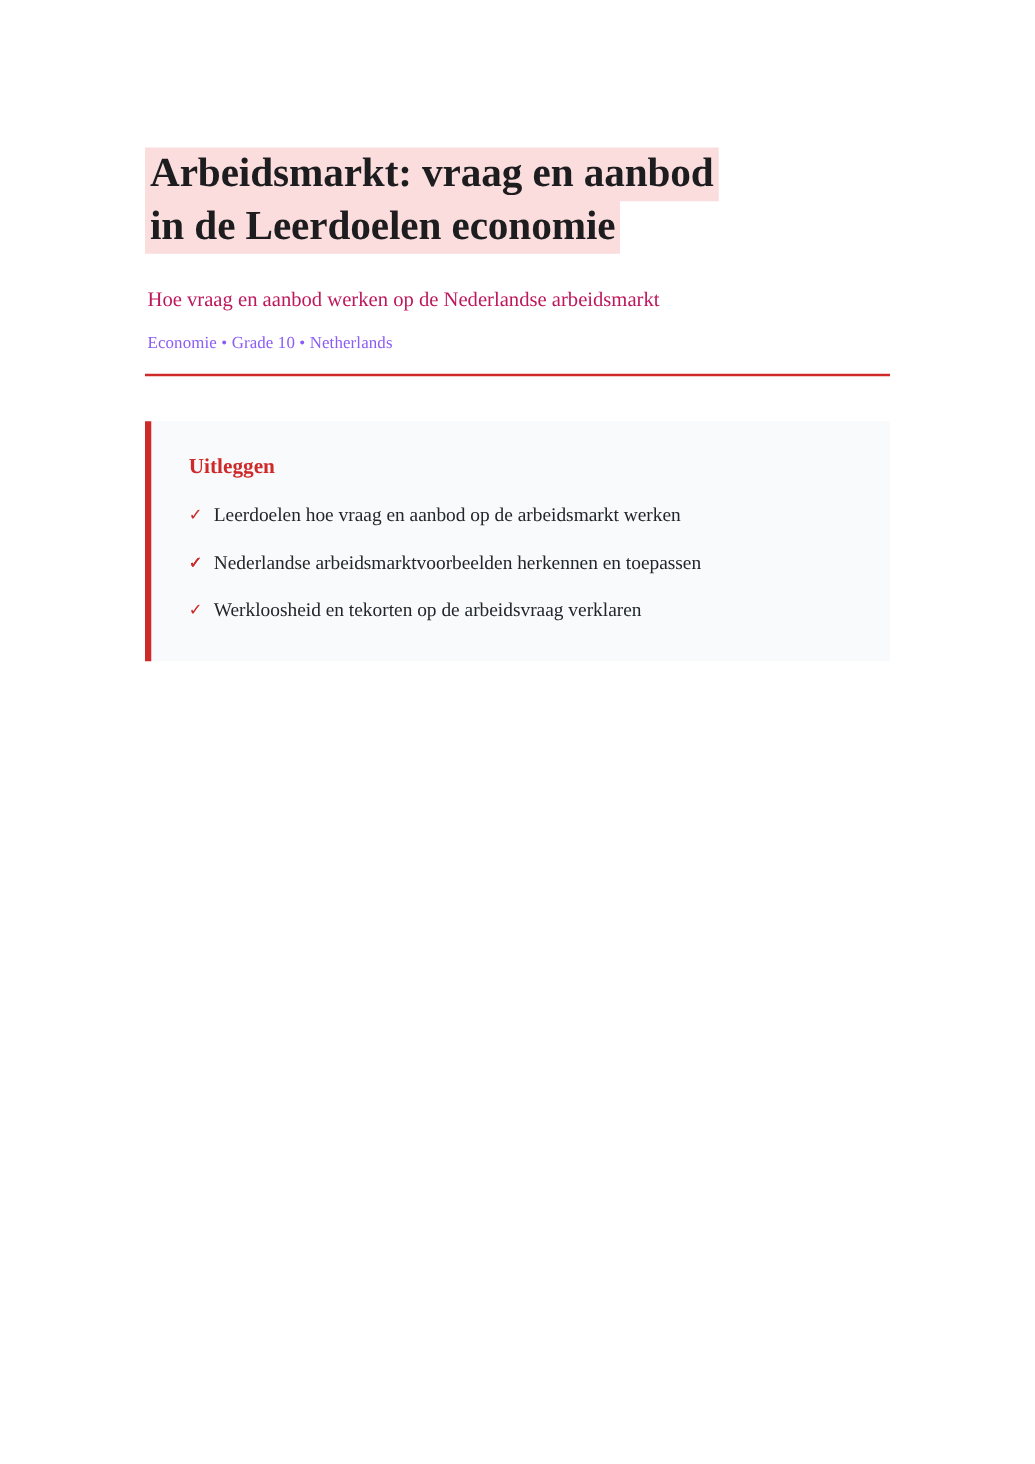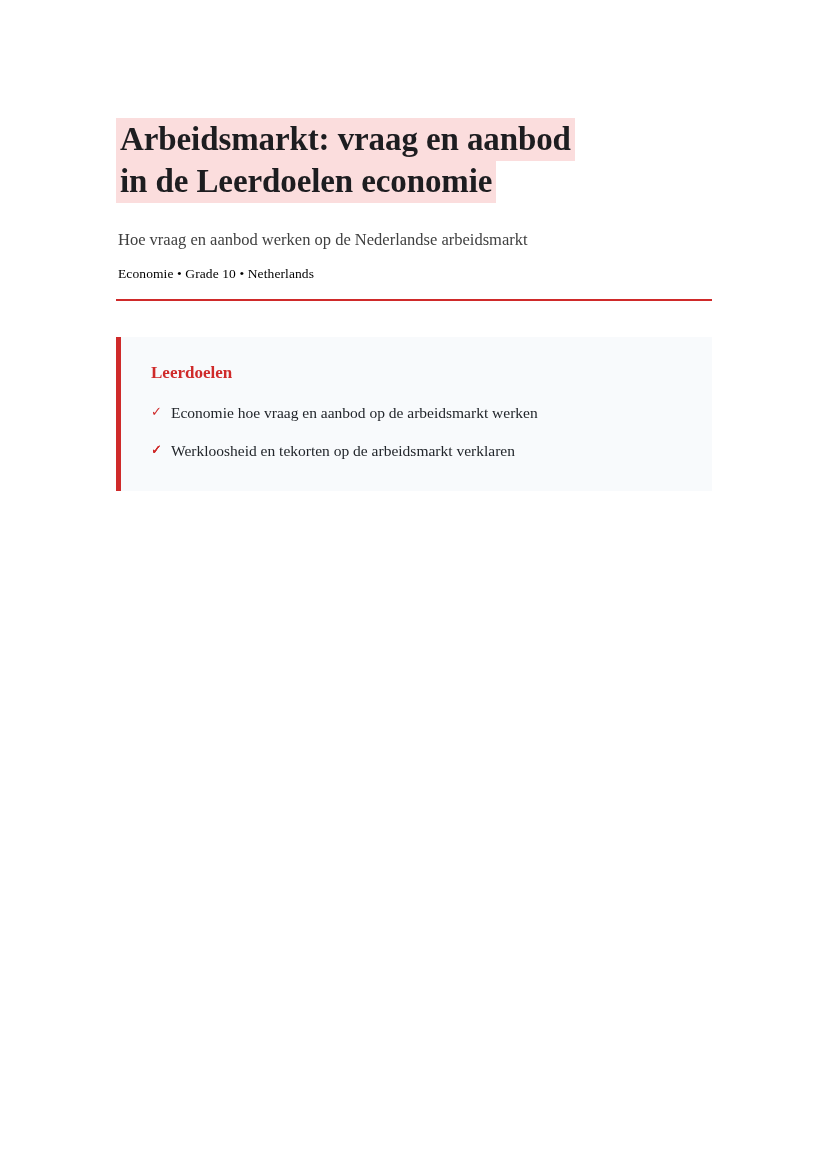--- a/index.html
+++ b/index.html
@@ -42,29 +42,29 @@
   .title .hl {
     background: #fbdddd;
     padding: 3px 4px 4px 4px;
     box-decoration-break: clone;
     -webkit-box-decoration-break: clone;
   }
 
   .subtitle {
     font-family: "Liberation Serif", serif;
     font-size: 16.5px;
-    color: #404040;
+    color: #be185d;
     margin: 26px 0 0 2px;
     line-height: 1.4;
   }
 
   .meta {
     font-family: "Liberation Serif", serif;
     font-size: 13.5px;
-    color: #000000;
+    color: #8b5cf6;
     margin: 14px 0 0 2px;
     letter-spacing: 0.1px;
   }
 
   .rule {
     margin: 17px 0 0 0;
     border: none;
     border-top: 2px solid #cf2a2a;
     width: 596px;
   }
@@ -124,36 +124,37 @@
       <span class="hl">in de Leerdoelen economie</span>
     </h1>
 
     <p class="subtitle">Hoe vraag en aanbod werken op de Nederlandse arbeidsmarkt</p>
 
     <p class="meta">Economie • Grade 10 • Netherlands</p>
 
     <hr class="rule">
 
     <section class="objectives">
-      <h2 class="objectives-heading">Leerdoelen</h2>
+      <h2 class="objectives-heading">Uitleggen</h2>
       <ul class="objective-list">
         <li class="objective-item">
           <span class="check">✓</span>
-          <span>Economie hoe vraag en aanbod op de arbeidsmarkt werken</span>
+          <span>Leerdoelen hoe vraag en aanbod op de arbeidsmarkt werken</span>
         </li>
         <li class="objective-item">
           <span class="check">✓</span>
         </li>
         <li class="objective-item">
           <span class="check">✓</span>
         </li>
         <li class="objective-item">
           <span class="check">✓</span>
+          <span>Nederlandse arbeidsmarktvoorbeelden herkennen en toepassen</span>
         </li>
         <li class="objective-item">
           <span class="check">✓</span>
-          <span>Werkloosheid en tekorten op de arbeidsmarkt verklaren</span>
+          <span>Werkloosheid en tekorten op de arbeidsvraag verklaren</span>
         </li>
       </ul>
     </section>
 
   </div>
 </div>
 
 </body></html>

